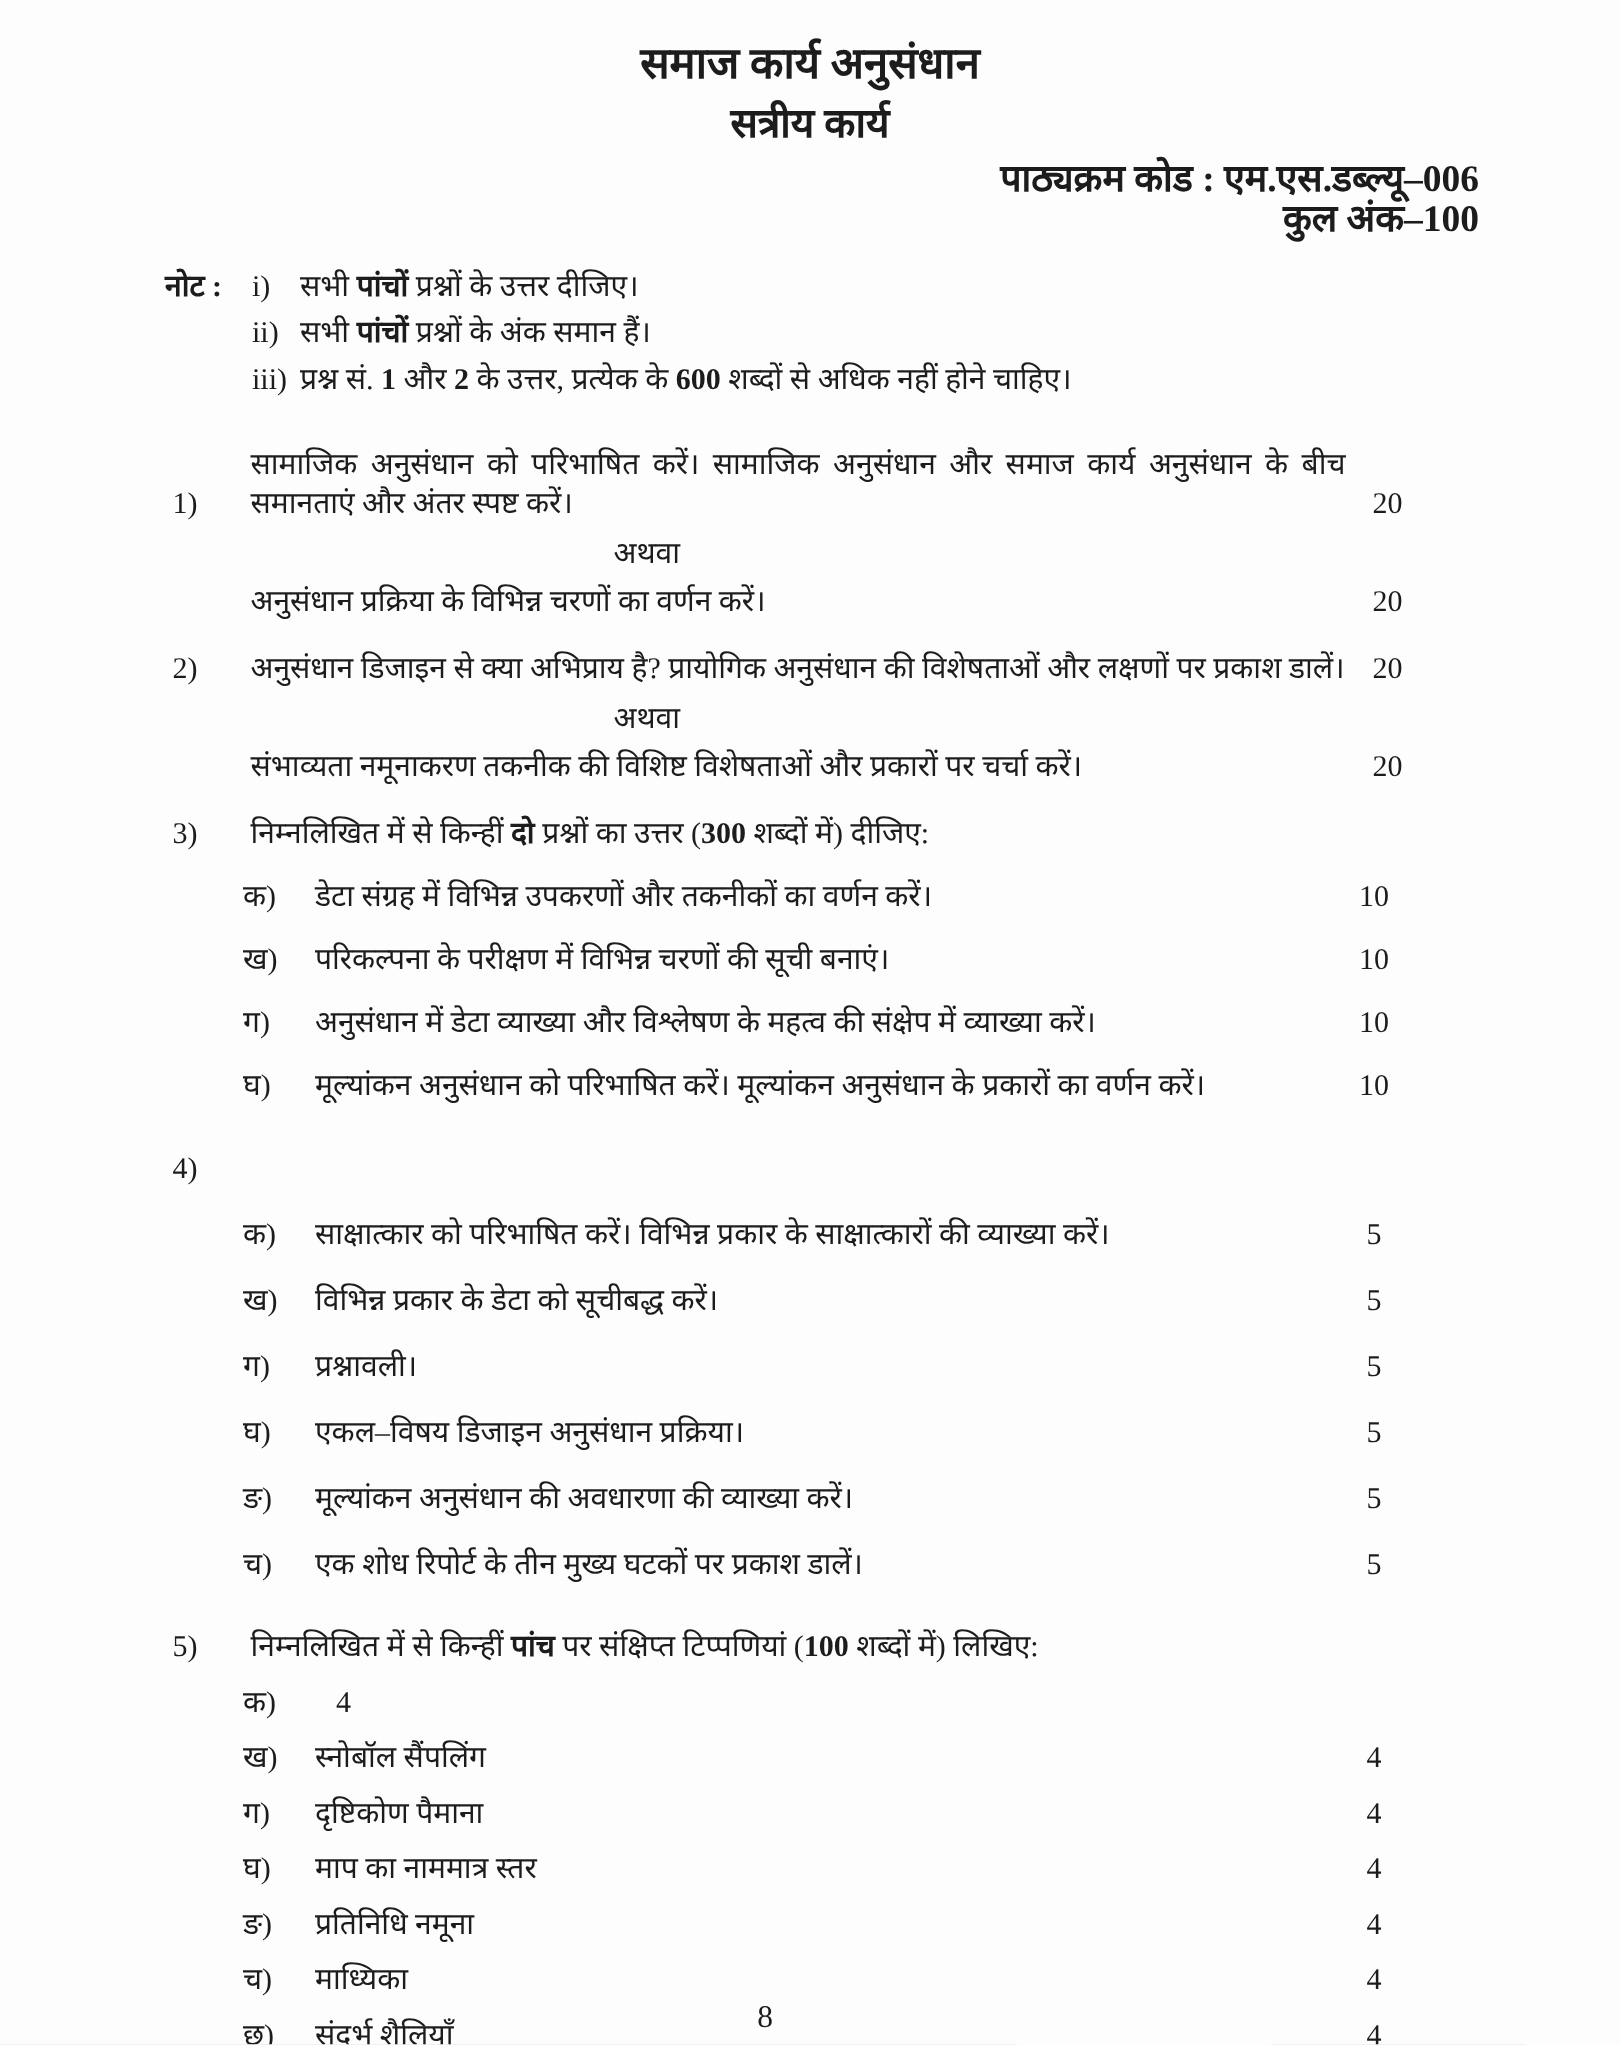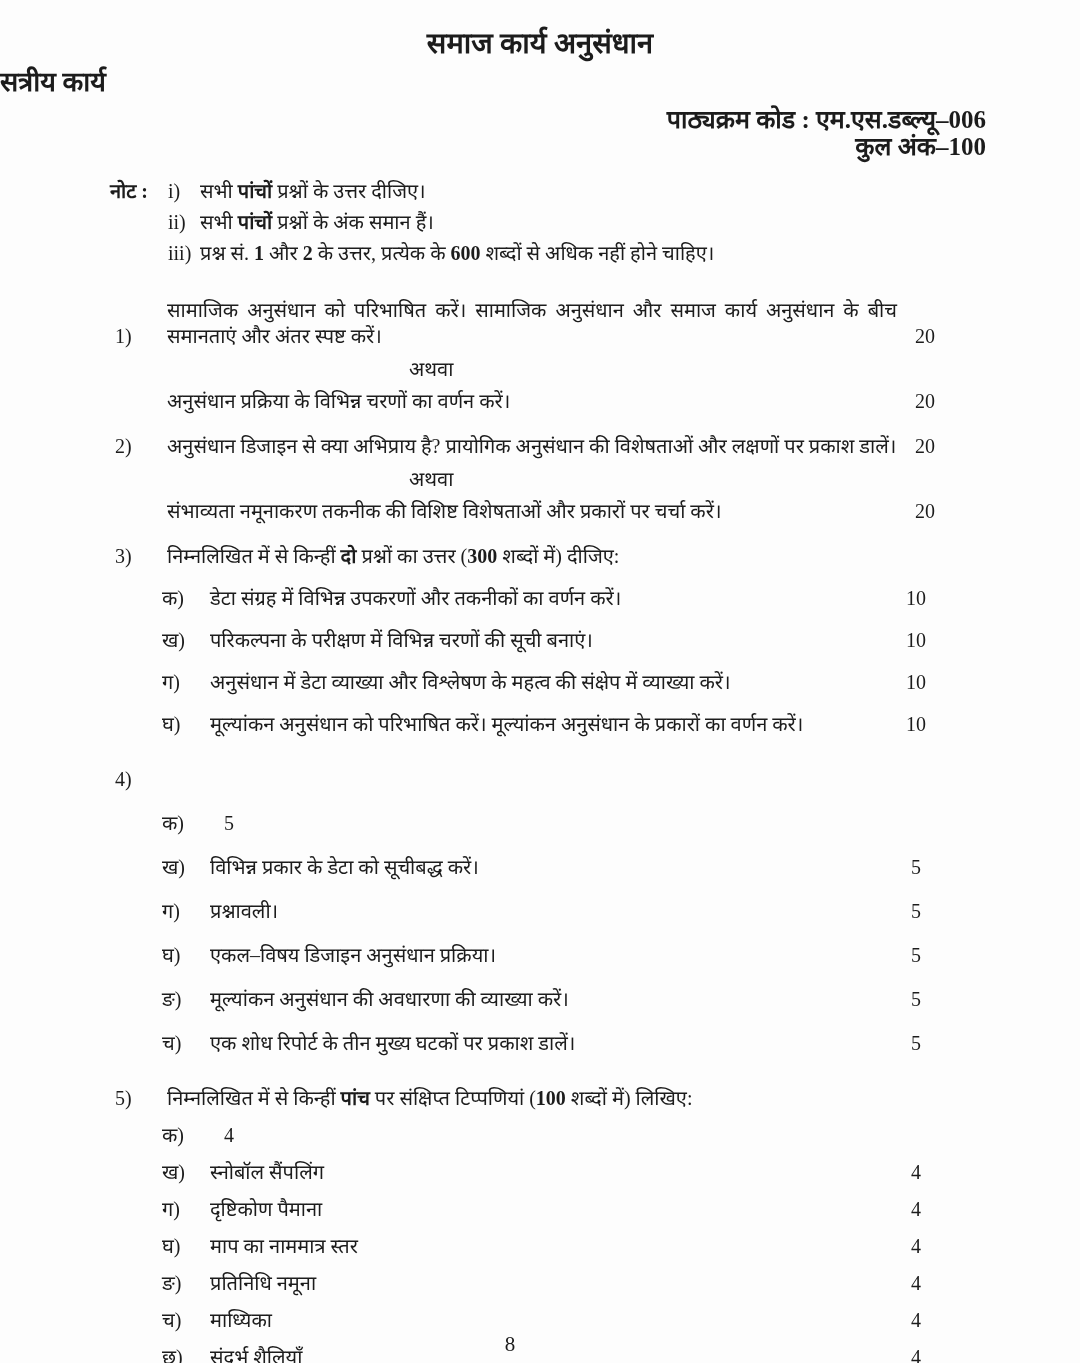--- a/index.html
+++ b/index.html
@@ -18,21 +18,21 @@
   .title1 {
     margin: 0;
     padding-top: 26px;
     text-align: center;
     font-size: 29px;
     line-height: 34px;
     font-weight: bold;
   }
   .title2 {
     margin: 6px 0 0 0;
-    text-align: left;
+    text-align: center;
     font-size: 27px;
     line-height: 32px;
     font-weight: bold;
   }
   .code-block {
     margin-top: 8px;
     padding-right: 94px;
     text-align: right;
     font-weight: bold;
     font-size: 25px;
@@ -168,20 +168,21 @@
         <span class="sub-marks">10</span>
       </div>
     </div>
 
     <div class="q-block gap-lg">
       <div class="q-row">
         <span class="q-num">4)</span>
       </div>
       <div class="sub-row wide">
         <span class="sub-letter">क)</span>
+        <span class="sub-text">साक्षात्कार को परिभाषित करें। विभिन्न प्रकार के साक्षात्कारों की व्याख्या करें।</span>
         <span class="sub-marks">5</span>
       </div>
       <div class="sub-row wide">
         <span class="sub-letter">ख)</span>
         <span class="sub-text">विभिन्न प्रकार के डेटा को सूचीबद्ध करें।</span>
         <span class="sub-marks">5</span>
       </div>
       <div class="sub-row wide">
         <span class="sub-letter">ग)</span>
         <span class="sub-text">प्रश्नावली।</span>

